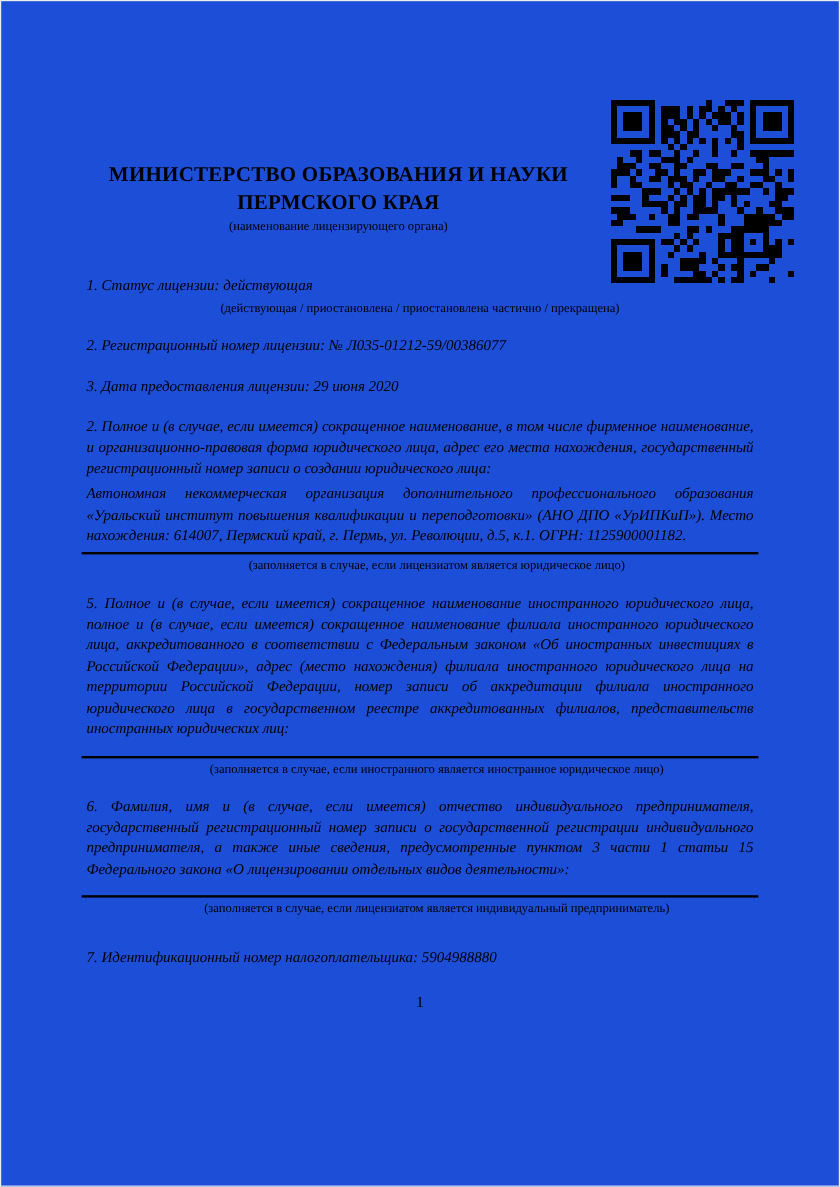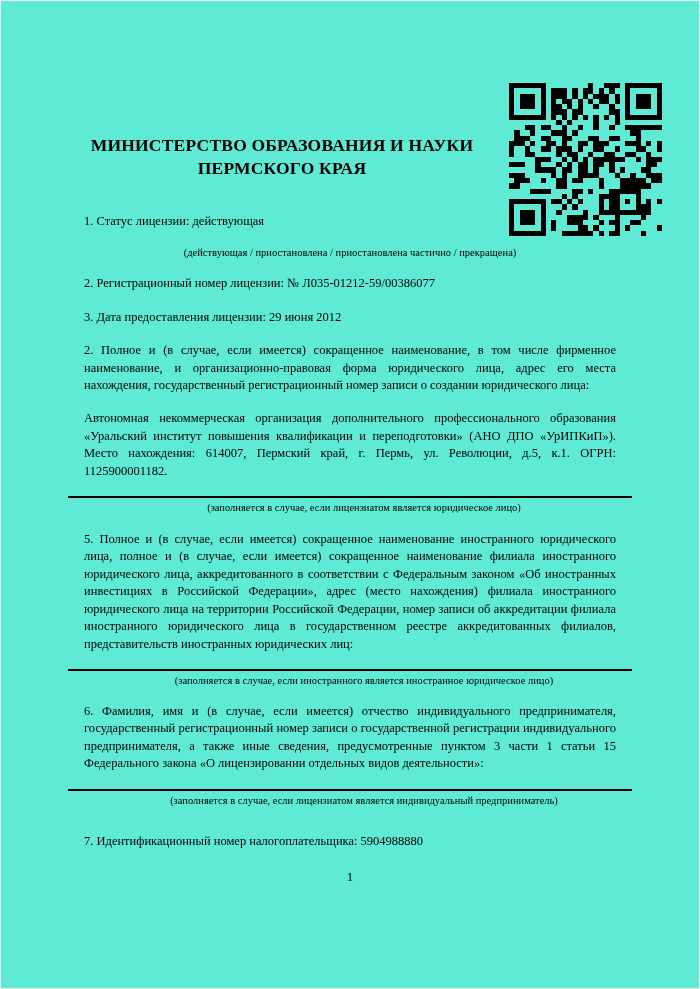--- a/index.html
+++ b/index.html
@@ -1,19 +1,19 @@
 <!DOCTYPE html>
 <html lang="ru"><head>
 <meta charset="utf-8">
 <style>
   html,body{margin:0;padding:0;background:#ffffff;}
   .page{
     position:relative;
     width:700px;height:989px;
-    background:#5eead4;
+    background:#1d4ed8;
     color:#000;
     font-family:"Liberation Serif","DejaVu Serif",serif;
     overflow:hidden;
     box-sizing:border-box;
     border:1px solid #ededed;
   }
   .content{padding:0 67px;}
 
   
   .ministry{margin-top:133px;width:428px;text-align:center;}
@@ -22,21 +22,21 @@
   .qr{
     position:absolute;left:508px;top:82px;
     width:153px;height:153px;
   }
   .qr svg{width:100%;height:100%;display:block;}
 
   
   .doc-title{margin-top:109px;text-align:center;font-size:13px;line-height:17px;}
 
   
-  .par{font-size:12.5px;line-height:17.4px;text-align:justify;margin:16px;}
+  .par{font-size:12.5px;line-height:17.4px;text-align:justify;margin:4px;font-style:italic;}
   .par.single{text-align:left;}
   .small-cap{font-size:10.5px;line-height:13px;text-align:center;margin:16px;}
   .hr-cap{padding-left:28px;}
   .fill-line{border:none;border-top:2px solid #000;margin:2px 0 0 0;height:0;}
 
   .mt-i1{margin-top:33px;}
   .mt-i1cap{margin-top:3px;}
   .mt-i2{margin-top:13px;}
   .mt-i3{margin-top:16px;}
   .mt-i4{margin-top:16px;}
@@ -453,29 +453,30 @@
         <rect x="20" y="28" width="1" height="1"></rect>
         <rect x="25" y="28" width="1" height="1"></rect>
       </svg>
   </div>
 
   <div class="content">
 
     <div class="ministry">
       <div class="ministry-line">МИНИСТЕРСТВО ОБРАЗОВАНИЯ И НАУКИ</div>
       <div class="ministry-line">ПЕРМСКОГО КРАЯ</div>
+      <div class="ministry-caption">(наименование лицензирующего органа)</div>
     </div>
 
 
     <p class="par single mt-i1">1. Статус лицензии: действующая</p>
     <p class="small-cap mt-i1cap">(действующая / приостановлена / приостановлена частично / прекращена)</p>
 
     <p class="par single mt-i2">2. Регистрационный номер лицензии: № Л035-01212-59/00386077</p>
 
-    <p class="par single mt-i3">3. Дата предоставления лицензии: 29 июня 2012</p>
+    <p class="par single mt-i3">3. Дата предоставления лицензии: 29 июня 2020</p>
 
     <p class="par mt-i4">2. Полное и (в случае, если имеется) сокращенное наименование, в том числе фирменное наименование, и организационно-правовая форма юридического лица, адрес его места нахождения, государственный регистрационный номер записи о создании юридического лица:</p>
     <p class="par">Автономная некоммерческая организация дополнительного профессионального образования «Уральский институт повышения квалификации и переподготовки» (АНО ДПО «УрИПКиП»). Место нахождения: 614007, Пермский край, г. Пермь, ул. Революции, д.5, к.1. ОГРН: 1125900001182.</p>
     <hr class="fill-line">
     <p class="small-cap hr-cap mt-cap">(заполняется в случае, если лицензиатом является юридическое лицо)</p>
 
     <p class="par mt-i5">5. Полное и (в случае, если имеется) сокращенное наименование иностранного юридического лица, полное и (в случае, если имеется) сокращенное наименование филиала иностранного юридического лица, аккредитованного в соответствии с Федеральным законом «Об иностранных инвестициях в Российской Федерации», адрес (место нахождения) филиала иностранного юридического лица на территории Российской Федерации, номер записи об аккредитации филиала иностранного юридического лица в государственном реестре аккредитованных филиалов, представительств иностранных юридических лиц:</p>
     <hr class="fill-line mt-hr5">
     <p class="small-cap hr-cap mt-cap">(заполняется в случае, если иностранного является иностранное юридическое лицо)</p>
 

